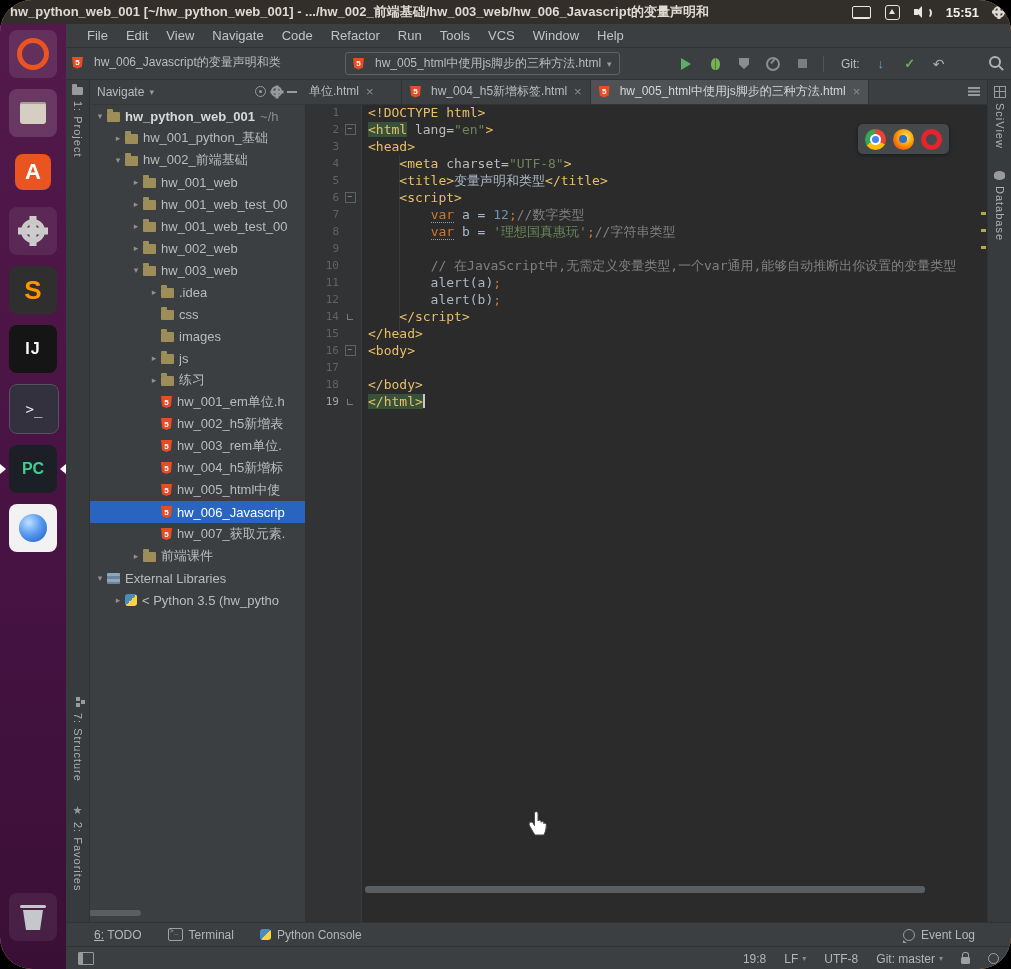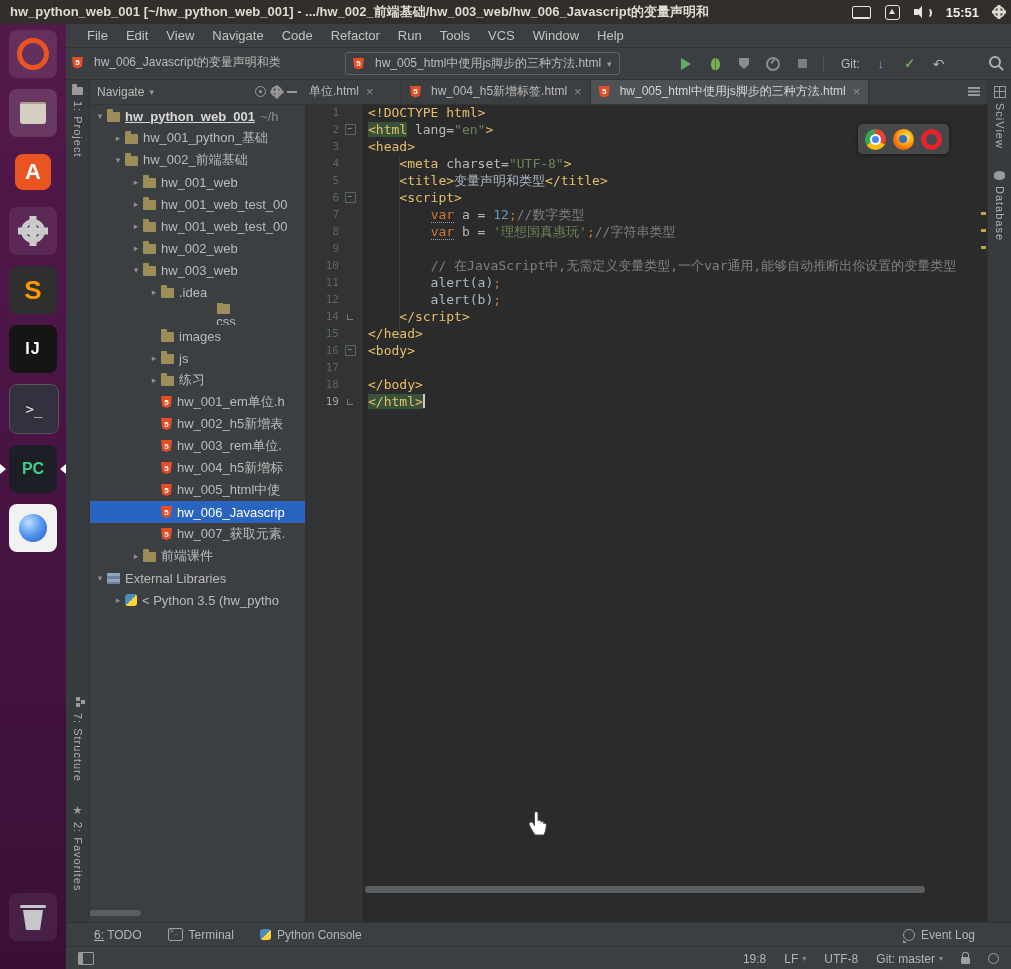--- a/index.html
+++ b/index.html
@@ -1,17 +1,17 @@
 <!DOCTYPE html>
 <html><head>
 <meta charset="utf-8">
 <style>
   html,body{margin:0;padding:0;background:#000;}
   .screen{position:relative;width:1011px;height:969px;background:#fdba74;overflow:hidden;
-          font-family:"Liberation Sans",sans-serif;-webkit-font-smoothing:antialiased;}
+          font-family:"Liberation Sans",sans-serif;border-radius:32px;-webkit-font-smoothing:antialiased;}
 
   
   .topbar{position:absolute;left:0;top:0;width:100%;height:24px;background:#322e2a;display:flex;align-items:center;z-index:30;}
   .tb-title{margin-left:10px;font-size:13px;font-weight:bold;color:#dfdbd2;white-space:nowrap;overflow:hidden;max-width:760px;}
   .tb-right{position:absolute;right:6px;top:0;height:24px;display:flex;align-items:center;gap:14px;}
   .kb-icon{width:17px;height:11px;border:1px solid #e8e4df;border-radius:2px;box-shadow:inset 0 -4px 0 -3px #e8e4df;}
   .im-icon{width:13px;height:13px;border:1px solid #e8e4df;border-radius:3px;position:relative;}
   .im-icon::after{content:"";position:absolute;left:3px;top:3px;border-left:3px solid transparent;border-right:3px solid transparent;border-bottom:5px solid #e8e4df;}
   .spk-icon{position:relative;width:18px;height:14px;}
   .spk-icon .spk-body{position:absolute;left:0;top:4px;width:4px;height:6px;background:#e8e4df;}
@@ -106,21 +106,21 @@
   .pp-header .spacer{flex:1;}
   .locate{width:9px;height:9px;border:1.5px solid #9a9a9a;border-radius:50%;position:relative;cursor:pointer;}
   .locate::after{content:"";position:absolute;left:2.5px;top:2.5px;width:3px;height:3px;background:#9a9a9a;border-radius:50%;}
   .gear-sm{width:7px;height:7px;border:2px solid #9a9a9a;cursor:pointer;}
   .gear-sm::before,.gear-sm::after{content:"";position:absolute;background:#9a9a9a;z-index:-1;left:50%;top:50%;}
   .gear-sm::before{width:3px;height:13px;transform:translate(-50%,-50%);}
   .gear-sm::after{width:13px;height:3px;transform:translate(-50%,-50%);}
   .minus{width:10px;height:2px;background:#9a9a9a;cursor:pointer;}
   .tree{position:absolute;left:0;top:26px;right:0;bottom:16px;overflow:hidden;}
   .tree-row{display:flex;align-items:center;height:22px;color:#bbbbbb;font-size:13px;cursor:pointer;white-space:nowrap;overflow:hidden;}
-  .tree-row.bold .tree-label{font-weight:bold;color:#d8d8d8;text-decoration:underline;}
+  .tree-row.bold .tree-label{font-weight:bold;color:#d8d8d8;}
   .tree-row.selected{background:#2965c0;}
   .tree-row.selected .tree-label{color:#ffffff;}
   .tree-arrow{width:14px;flex:none;color:#8f8f8f;font-size:9px;text-align:center;}
   .tree-icon{flex:none;margin-right:5px;}
   .tree-label{overflow:hidden;}
   .tree-suffix{color:#8a8a8a;margin-left:5px;}
   .icon-folder{width:13px;height:10px;background:#9d8d58;border-radius:1px;position:relative;margin-top:1px;}
   .icon-folder::before{content:"";position:absolute;top:-3px;left:0;width:6px;height:3px;background:#9d8d58;border-radius:1px 1px 0 0;}
   .icon-html{width:11px;height:12px;background:#e44d26;color:#fff;font-size:8px;font-weight:bold;display:flex;align-items:center;justify-content:center;clip-path:polygon(0 0,100% 0,90% 85%,50% 100%,10% 85%);}
   .icon-lib{width:13px;height:11px;border-radius:1px;background:repeating-linear-gradient(180deg,#8fa6bd 0 3px,#6b849e 3px 6px);}
@@ -365,21 +365,21 @@
         <div class="tree-row" style="padding-left: 40px;">
           <span class="tree-arrow">▾</span>
           <span class="tree-icon icon-folder"></span>
           <span class="tree-label">hw_003_web</span>
         </div>
         <div class="tree-row" style="padding-left: 58px;">
           <span class="tree-arrow">▸</span>
           <span class="tree-icon icon-folder"></span>
           <span class="tree-label">.idea</span>
         </div>
-        <div class="tree-row" style="padding-left: 58px; flex-direction: column;">
+        <div class="tree-row" style="padding-left: 58px;">
           <span class="tree-arrow"></span>
           <span class="tree-icon icon-folder"></span>
           <span class="tree-label">css</span>
         </div>
         <div class="tree-row" style="padding-left: 58px;">
           <span class="tree-arrow"></span>
           <span class="tree-icon icon-folder"></span>
           <span class="tree-label">images</span>
         </div>
         <div class="tree-row" style="padding-left: 58px;">

